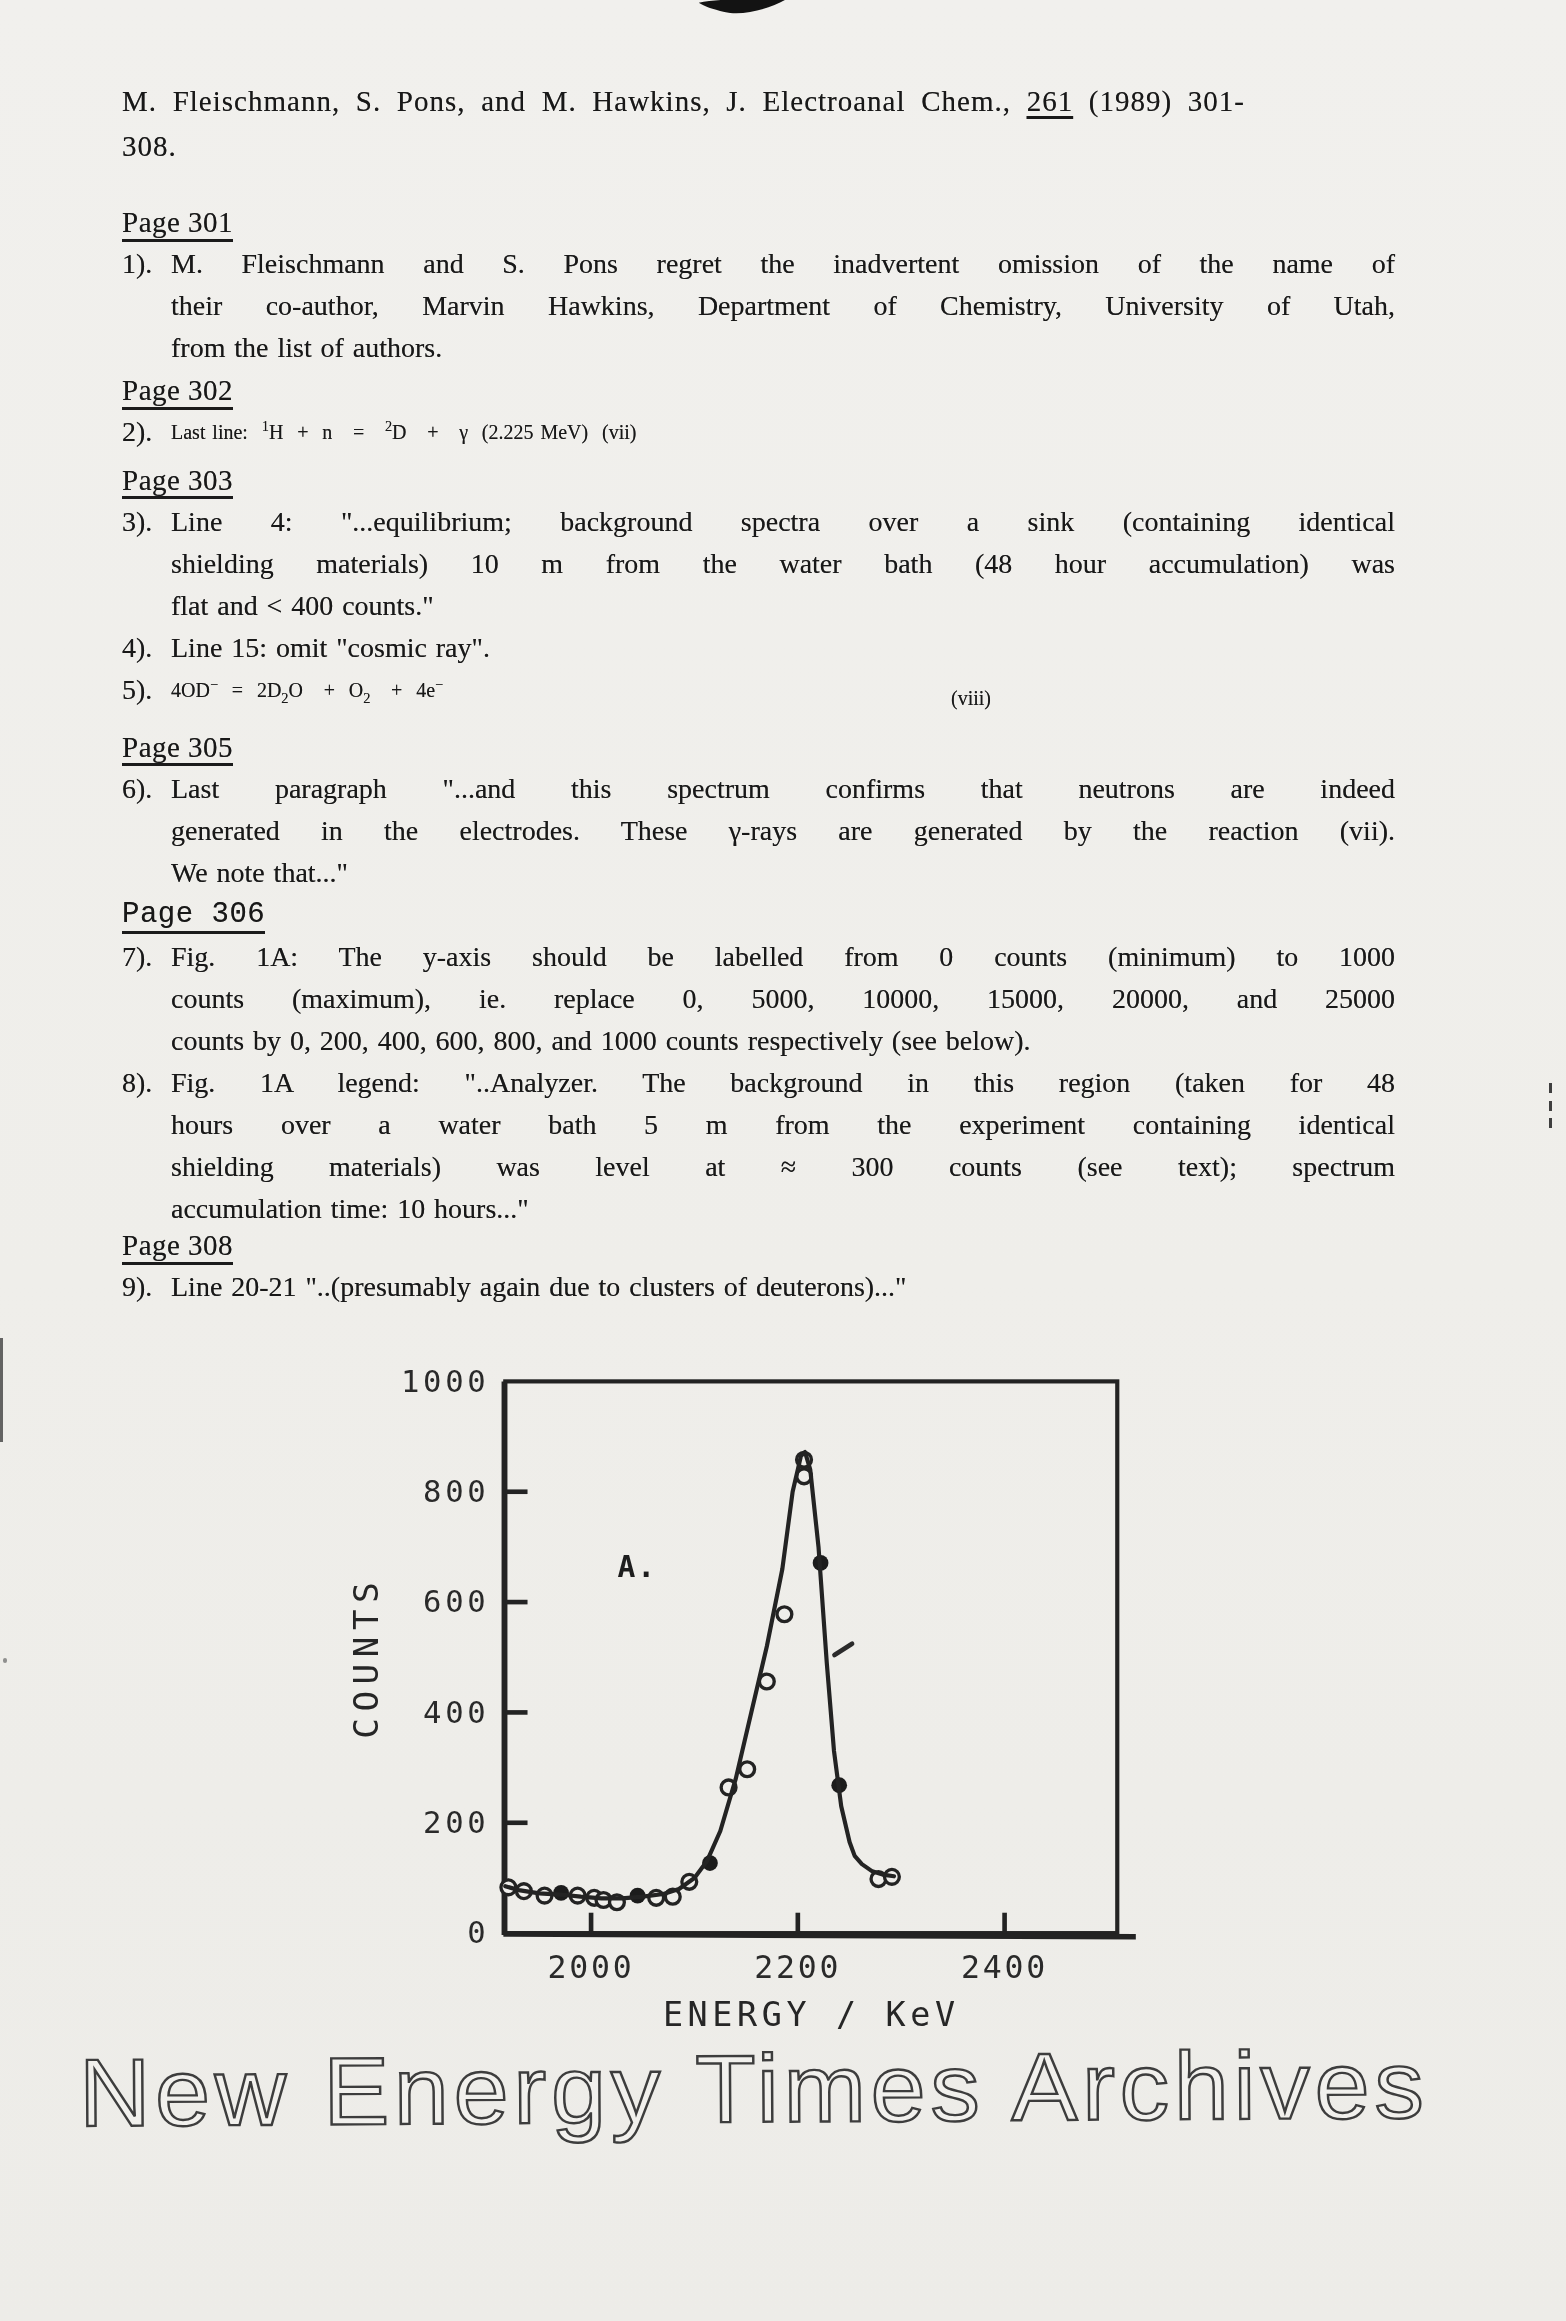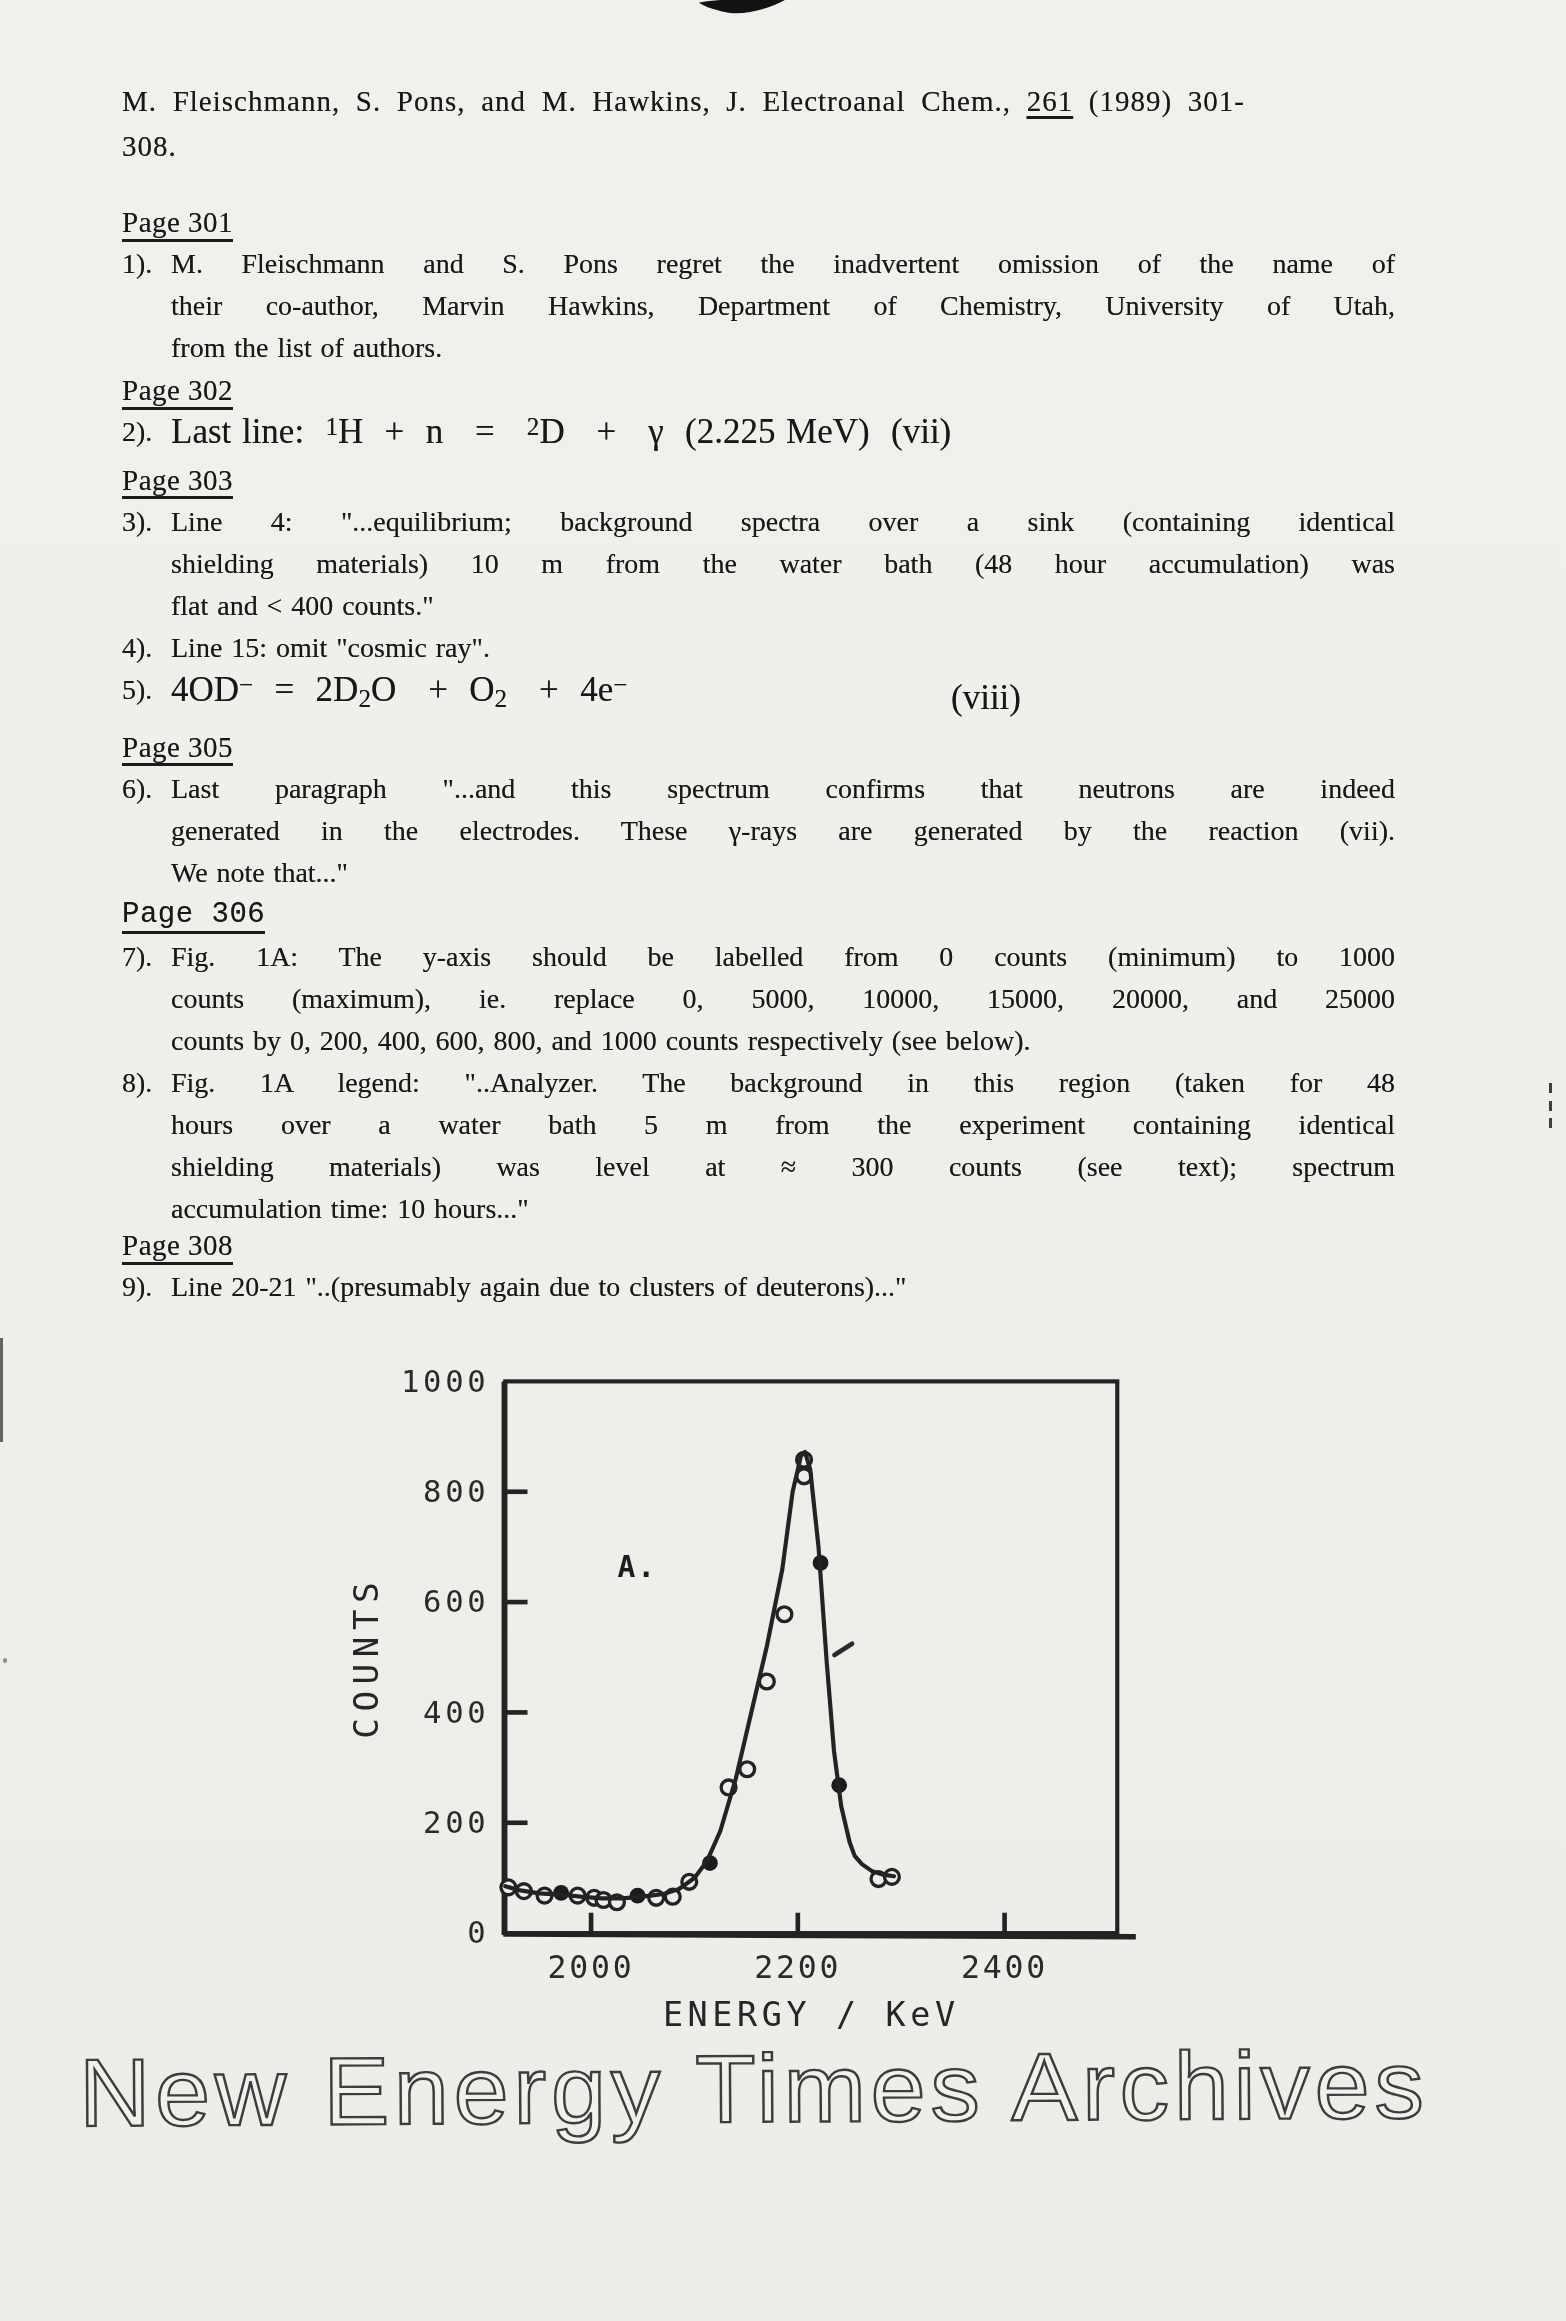--- a/index.html
+++ b/index.html
@@ -19,21 +19,21 @@
   .textcol{position:absolute;left:122px;top:79px;width:1273px;
     font-size:28px;line-height:42px;text-shadow:0 0 0.6px rgba(10,10,10,.55);}
   .citation{font-size:29px;line-height:45px;margin-bottom:32px;letter-spacing:1px;word-spacing:7.4px;}
   .citation .uref{text-decoration:underline;text-decoration-thickness:2.8px;text-underline-offset:4.6px;}
   .section-header{font-size:29px;line-height:42px;letter-spacing:0.5px;}
   .section-header .ht{border-bottom:3.2px solid #1b1b1b;padding-bottom:0.9px;}
   .item{position:relative;padding-left:49px;}
   .item-num{position:absolute;left:0;top:0;line-height:42px;}
   .item-line{line-height:42px;word-spacing:1.9px;text-align:justify;text-align-last:left;}
   .item-line.just{text-align-last:justify;}
-  .item-line.eq{white-space:pre-wrap;font-size:35px;font-family:Liberation Serif, serif;}
+  .item-line.eq{white-space:pre-wrap;font-size:20px;font-family:Liberation Serif, serif;}
   .item-line.eq sup{font-size:.72em;line-height:0;vertical-align:8.3px;}
   .item-line.eq sub{font-size:.72em;line-height:0;vertical-align:-5.6px;}
   .eq-tag{position:absolute;left:829px;top:8px;line-height:42px;}
   
   .figure{position:absolute;left:343px;top:1345px;width:816px;height:733px;}
   .figure svg{display:block;}
   
   .watermark{
     position:absolute;left:79px;top:2041px;width:1447px;
     font-family:"Liberation Sans","DejaVu Sans",sans-serif;

